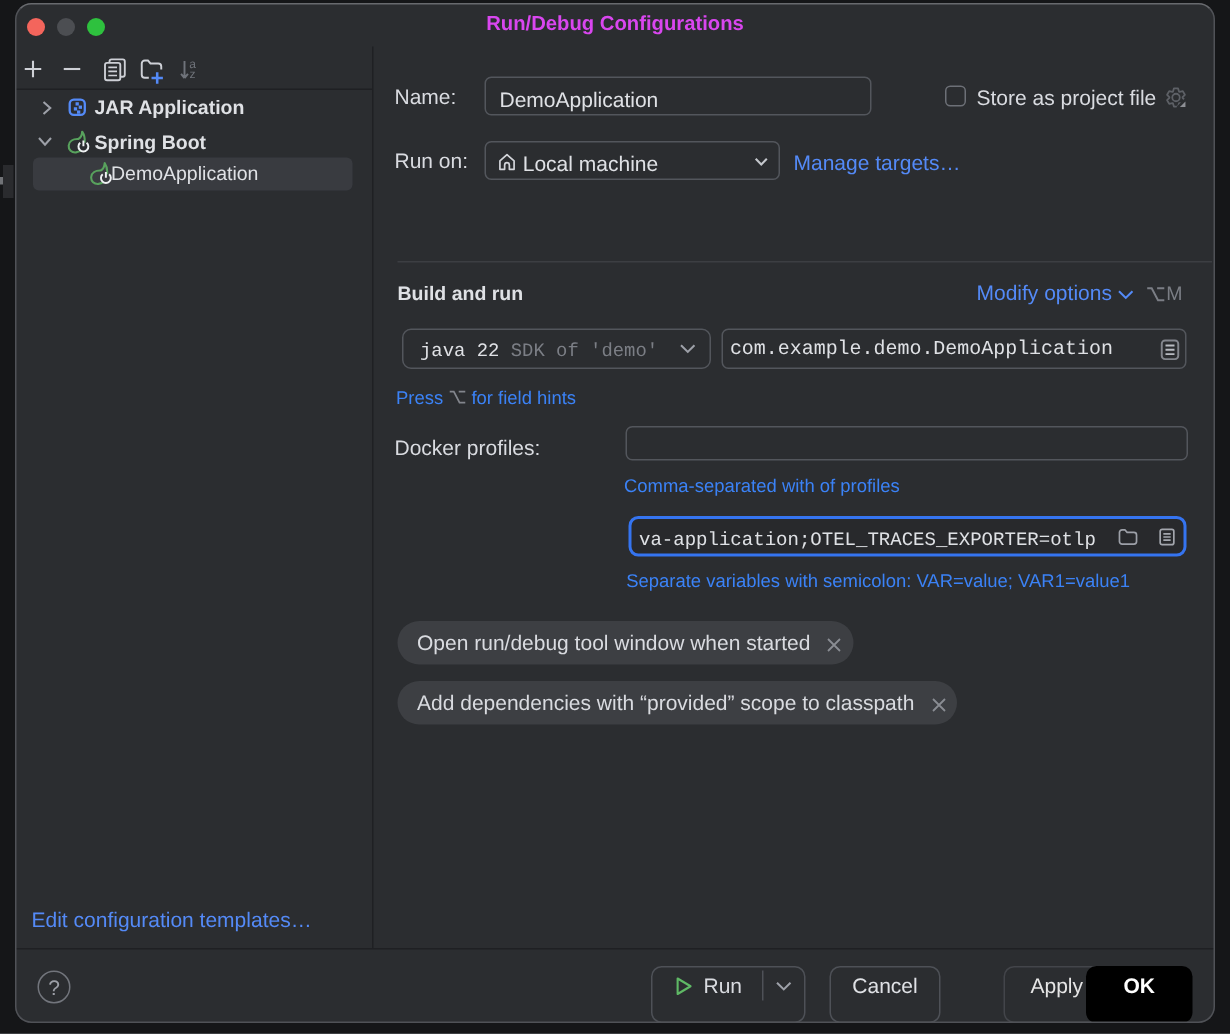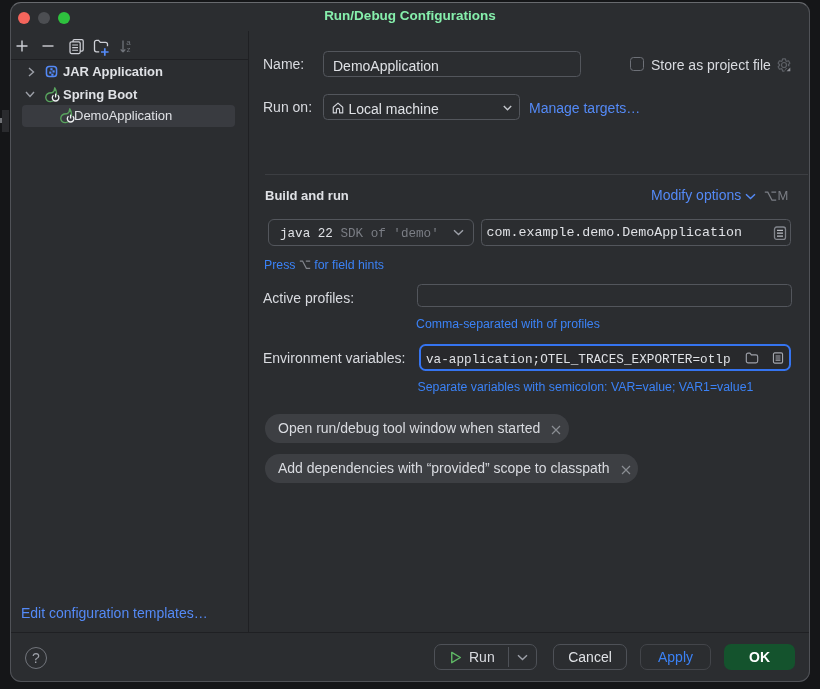--- a/index.html
+++ b/index.html
@@ -5,32 +5,32 @@
 body{background:#151618;font-family:"Liberation Sans",sans-serif;position:relative;color:#dfe1e5}
 .win{position:absolute;left:10px;top:2px;width:800px;height:680px;background:#2b2d30;border-radius:11px}
 .win::before{content:"";position:absolute;left:0;top:0;right:0;bottom:0;border:1px solid #505257;border-top-color:#686a6e;border-radius:11px;pointer-events:none;z-index:9}
 .abs{position:absolute}
 .lbl{position:absolute;font-size:14px;line-height:18px;color:#d9dbe0}
 .lbl13{position:absolute;font-size:13px;line-height:18px;color:#dfe1e5}
 .hint{position:absolute;font-size:12.3px;line-height:15px;color:#3b82f6}
 .link{position:absolute;font-size:14px;line-height:18px;color:#548af7}
 .inp{position:absolute;border:1px solid #53565c;border-radius:4.5px;background:#2b2d30}
 .mono{font-family:"Liberation Mono",monospace;font-size:13px}
-.btn{position:absolute;height:26px;border:1px solid #4e5157;border-radius:7px;font-size:14px;color:#dfe1e5;text-align:center;line-height:25px}
+.btn{position:absolute;height:38px;border:1px solid #4e5157;border-radius:7px;font-size:14px;color:#dfe1e5;text-align:center;line-height:25px}
 </style></head>
 <body>
 <div class="abs" style="left:2px;top:110px;width:7px;height:22px;background:#2a2b2e"></div>
 <div class="abs" style="left:0;top:118px;width:2px;height:5px;background:#707276"></div>
 <div class="win">
 
   <div class="abs" style="left:8px;top:9.5px;width:12px;height:12px;border-radius:50%;background:#f4655c"></div>
   <div class="abs" style="left:28px;top:9.5px;width:12px;height:12px;border-radius:50%;background:#4c4e52"></div>
   <div class="abs" style="left:48px;top:9.5px;width:12px;height:12px;border-radius:50%;background:#2ec13e"></div>
 
-  <div class="abs" style="left:0;top:5px;width:800px;text-align:center;font-size:13.5px;line-height:18px;font-weight:bold;color:#86efac">Run/Debug Configurations</div>
+  <div class="abs" style="left:0;top:5px;width:800px;text-align:center;font-size:13.5px;line-height:18px;font-weight:bold;color:#d946ef">Run/Debug Configurations</div>
 
   <svg class="abs" style="left:4px;top:36px" width="16" height="16" viewBox="0 0 16 16">
       <path d="M8 2.5 V13.5 M2.5 8 H13.5" stroke="#ced0d6" stroke-width="1.4" fill="none"></path>
     </svg>
   <svg class="abs" style="left:30px;top:36px" width="16" height="16" viewBox="0 0 16 16">
       <path d="M2.5 8 H13.5" stroke="#ced0d6" stroke-width="1.4" fill="none"></path>
     </svg>
   <svg class="abs" style="left:57px;top:36px" width="17" height="17" viewBox="0 0 17 17">
       <rect x="6" y="1.6" width="10.2" height="11.6" rx="1.4" stroke="#ced0d6" stroke-width="1.25" fill="none"></rect>
       <rect x="3" y="3.9" width="10.2" height="11.6" rx="1.4" stroke="#ced0d6" stroke-width="1.25" fill="#2b2d30"></rect>
@@ -125,25 +125,24 @@
   <div class="lbl13 mono" style="left:476.6px;top:222px;color:#dfe1e5;font-size:13.3px">com.example.demo.DemoApplication</div>
   <svg class="abs" style="left:762px;top:222.5px" width="16" height="16" viewBox="0 0 16 16">
       <rect x="2.5" y="2" width="11" height="12.4" rx="2.2" stroke="#83868d" stroke-width="1.3" fill="none"></rect>
       <path d="M5 5.3 H11 M5 8.2 H11 M5 11.1 H11" stroke="#b9bcc2" stroke-width="1.25"></path>
     </svg>
 
   <div class="hint" style="left:254px;top:256px">Press <svg width="12" height="10" viewBox="0 0 13 11" style="vertical-align:-1px">
         <path d="M0.8 1.2 H3.8 L8 9.2 H12.2 M7.4 1.2 H12.2" stroke="#82858c" stroke-width="1.3" fill="none"></path>
       </svg> for field hints</div>
 
-  <div class="lbl" style="left:253px;top:286.5px">Active profiles:</div>
+  <div class="lbl" style="left:253px;top:286.5px">Docker profiles:</div>
   <div class="inp" style="left:407px;top:282px;width:375px;height:23px"></div>
   <div class="hint" style="left:406px;top:314.8px">Comma-separated with of profiles</div>
 
-  <div class="lbl" style="left:253px;top:347px">Environment variables:</div>
   <div class="inp" style="left:409px;top:342px;width:372px;height:27px;border:2px solid #3574f0;border-radius:6.5px;background:#28292c"></div>
   <div class="lbl13 mono" style="left:416px;top:349px;color:#dfe1e5;font-size:12.7px">va-application;OTEL_TRACES_EXPORTER=otlp</div>
   <svg class="abs" style="left:735px;top:349px" width="14" height="14" viewBox="0 0 16 16">
       <path d="M1.5 4.5 C1.5 3.4 2.4 2.5 3.5 2.5 H5.6 L7.3 4.5 H12.5 C13.6 4.5 14.5 5.4 14.5 6.5 V11.5 C14.5 12.6 13.6 13.5 12.5 13.5 H3.5 C2.4 13.5 1.5 12.6 1.5 11.5 Z" stroke="#9da0a8" stroke-width="1.3" fill="none"></path>
     </svg>
   <svg class="abs" style="left:761px;top:349px" width="14" height="14" viewBox="0 0 16 16">
       <rect x="2.8" y="2.2" width="10.4" height="11.6" rx="1.5" stroke="#a3a6ad" stroke-width="1.3" fill="none"></rect>
       <path d="M5.2 5.6 H10.8 M5.2 8 H10.8 M5.2 10.4 H10.8" stroke="#a3a6ad" stroke-width="1.2"></path>
     </svg>
   <div class="hint" style="left:407.5px;top:378px">Separate variables with semicolon: VAR=value; VAR1=value1</div>
@@ -166,15 +165,15 @@
   <div class="btn" style="left:424px;top:642px;width:103px"></div>
   <svg class="abs" style="left:438px;top:648px" width="15" height="15" viewBox="0 0 16 16">
       <path d="M4 2.5 L13.2 8 L4 13.5 Z" stroke="#5fb865" stroke-width="1.5" fill="none" stroke-linejoin="round"></path>
     </svg>
   <div class="lbl" style="left:459px;top:646px">Run</div>
   <div class="abs" style="left:498px;top:645px;width:1px;height:20px;background:#4e5157"></div>
   <svg class="abs" style="left:507px;top:652px" width="11" height="7" viewBox="0 0 11 7">
       <path d="M1 1.2 L5.5 5.6 L10 1.2" stroke="#9da0a8" stroke-width="1.4" fill="none"></path>
     </svg>
   <div class="btn" style="left:543px;top:642px;width:74px">Cancel</div>
-  <div class="btn" style="left:630px;top:642px;width:71px;color:#3b82f6;border-color:#43454a">Apply</div>
-  <div class="btn" style="left:714px;top:642px;width:71px;background:#14532d;border:none;line-height:26px;color:#fff;font-weight:bold">OK</div>
+  <div class="btn" style="left:659px;top:642px;width:71px;color:#e5e5e5;border-color:#43454a">Apply</div>
+  <div class="btn" style="left:714px;top:642px;width:71px;background:#000000;border:none;line-height:26px;color:#fff;font-weight:bold">OK</div>
 </div>
 
 </body></html>

